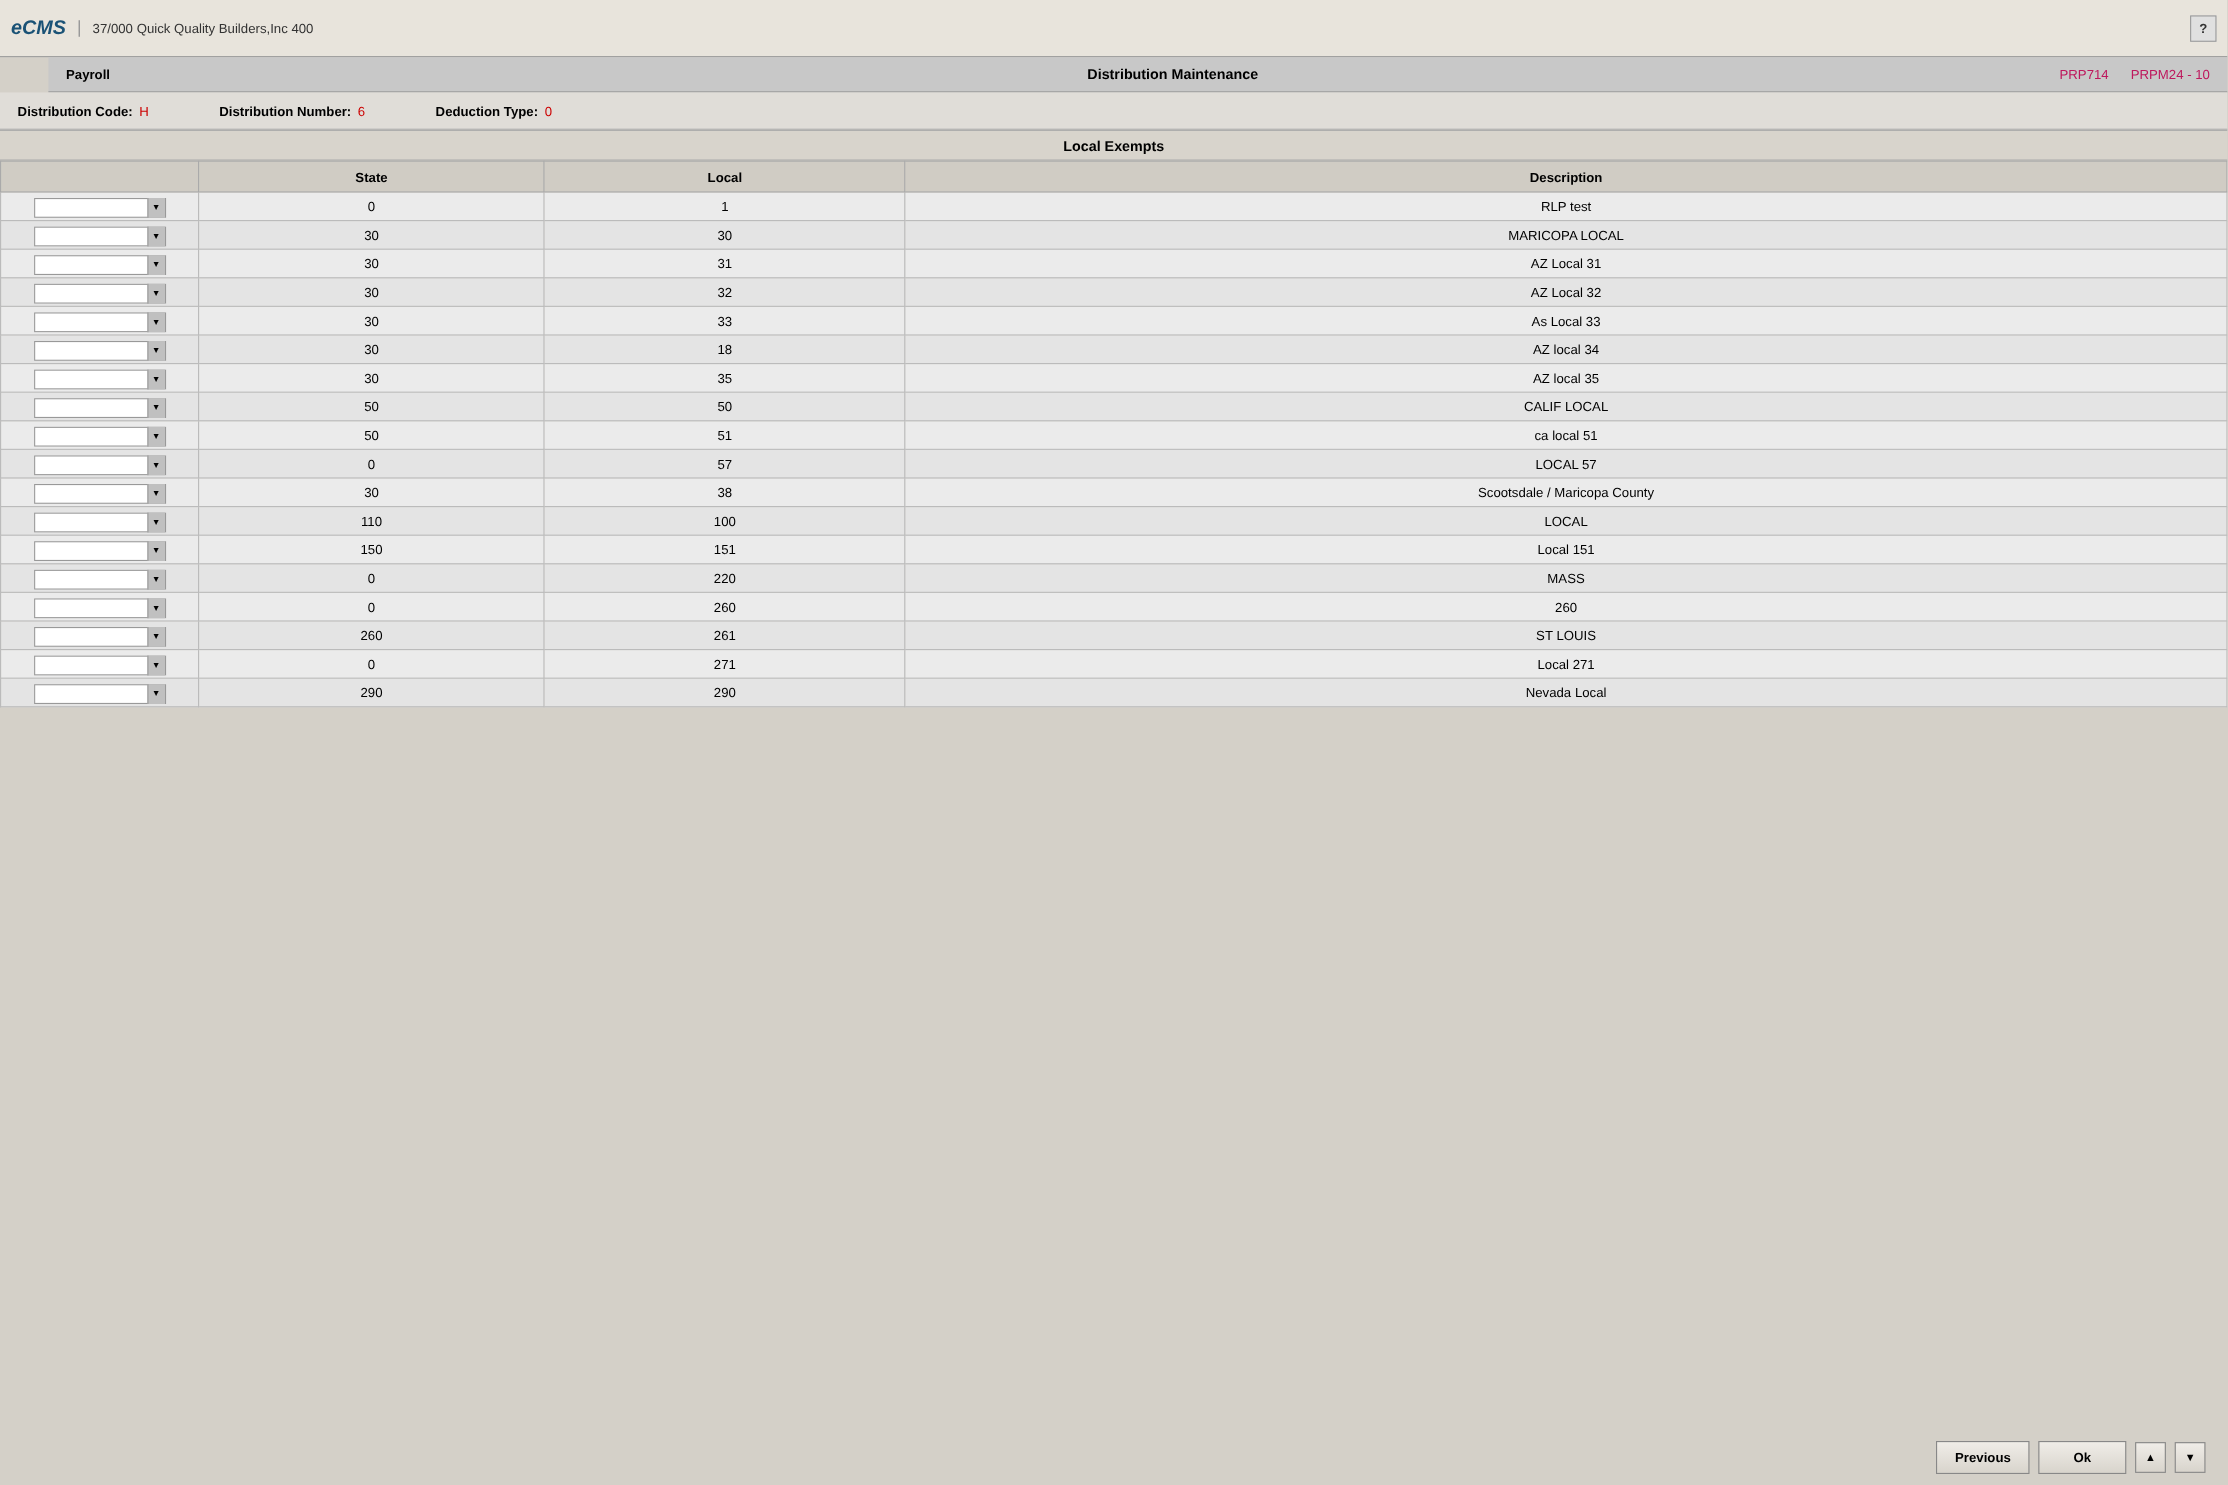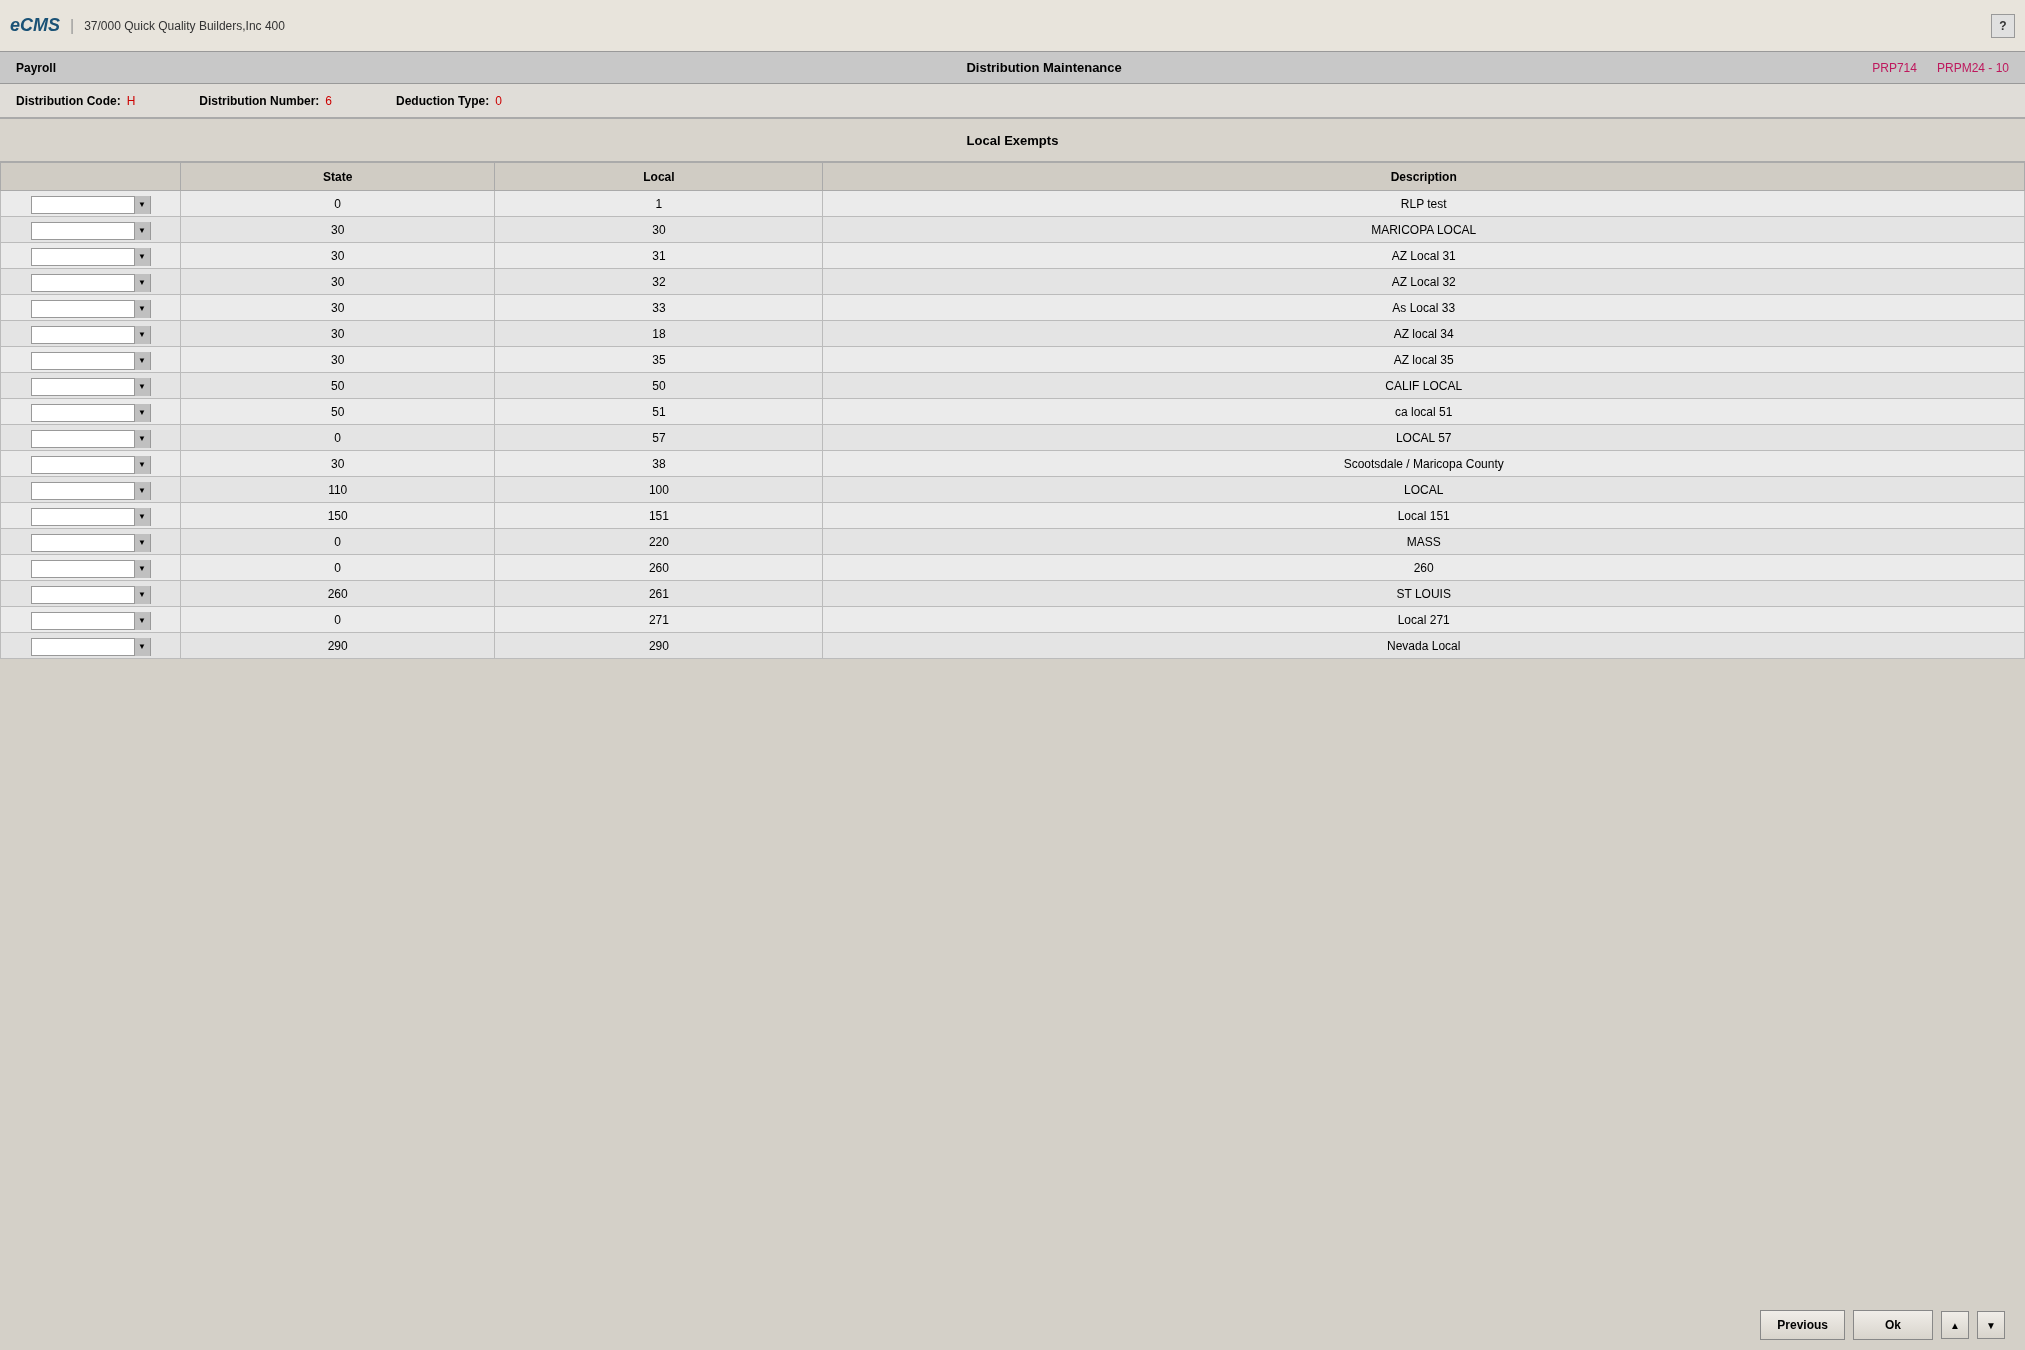--- a/index.html
+++ b/index.html
@@ -69,20 +69,21 @@
     }
 
     
     .header-row {
       background-color: #c8c8c8;
       border-bottom: 1px solid #999;
       height: 32px;
       display: flex;
       align-items: center;
       padding: 0 16px;
+      margin-left: 44px;
     }
 
     .header-row .module-name {
       font-size: 12px;
       font-weight: bold;
       color: #000;
       min-width: 200px;
     }
 
     .header-row .screen-title {
@@ -128,21 +129,21 @@
       font-size: 12px;
       color: #cc0000;
       font-weight: normal;
     }
 
     
     .section-title-bar {
       background-color: #d8d4cc;
       border-bottom: 1px solid #aaa;
       border-top: 1px solid #aaa;
-      height: 44px;
+      height: 28px;
       display: flex;
       align-items: center;
       justify-content: center;
     }
 
     .section-title-bar span {
       font-size: 13px;
       font-weight: bold;
       color: #000;
     }

